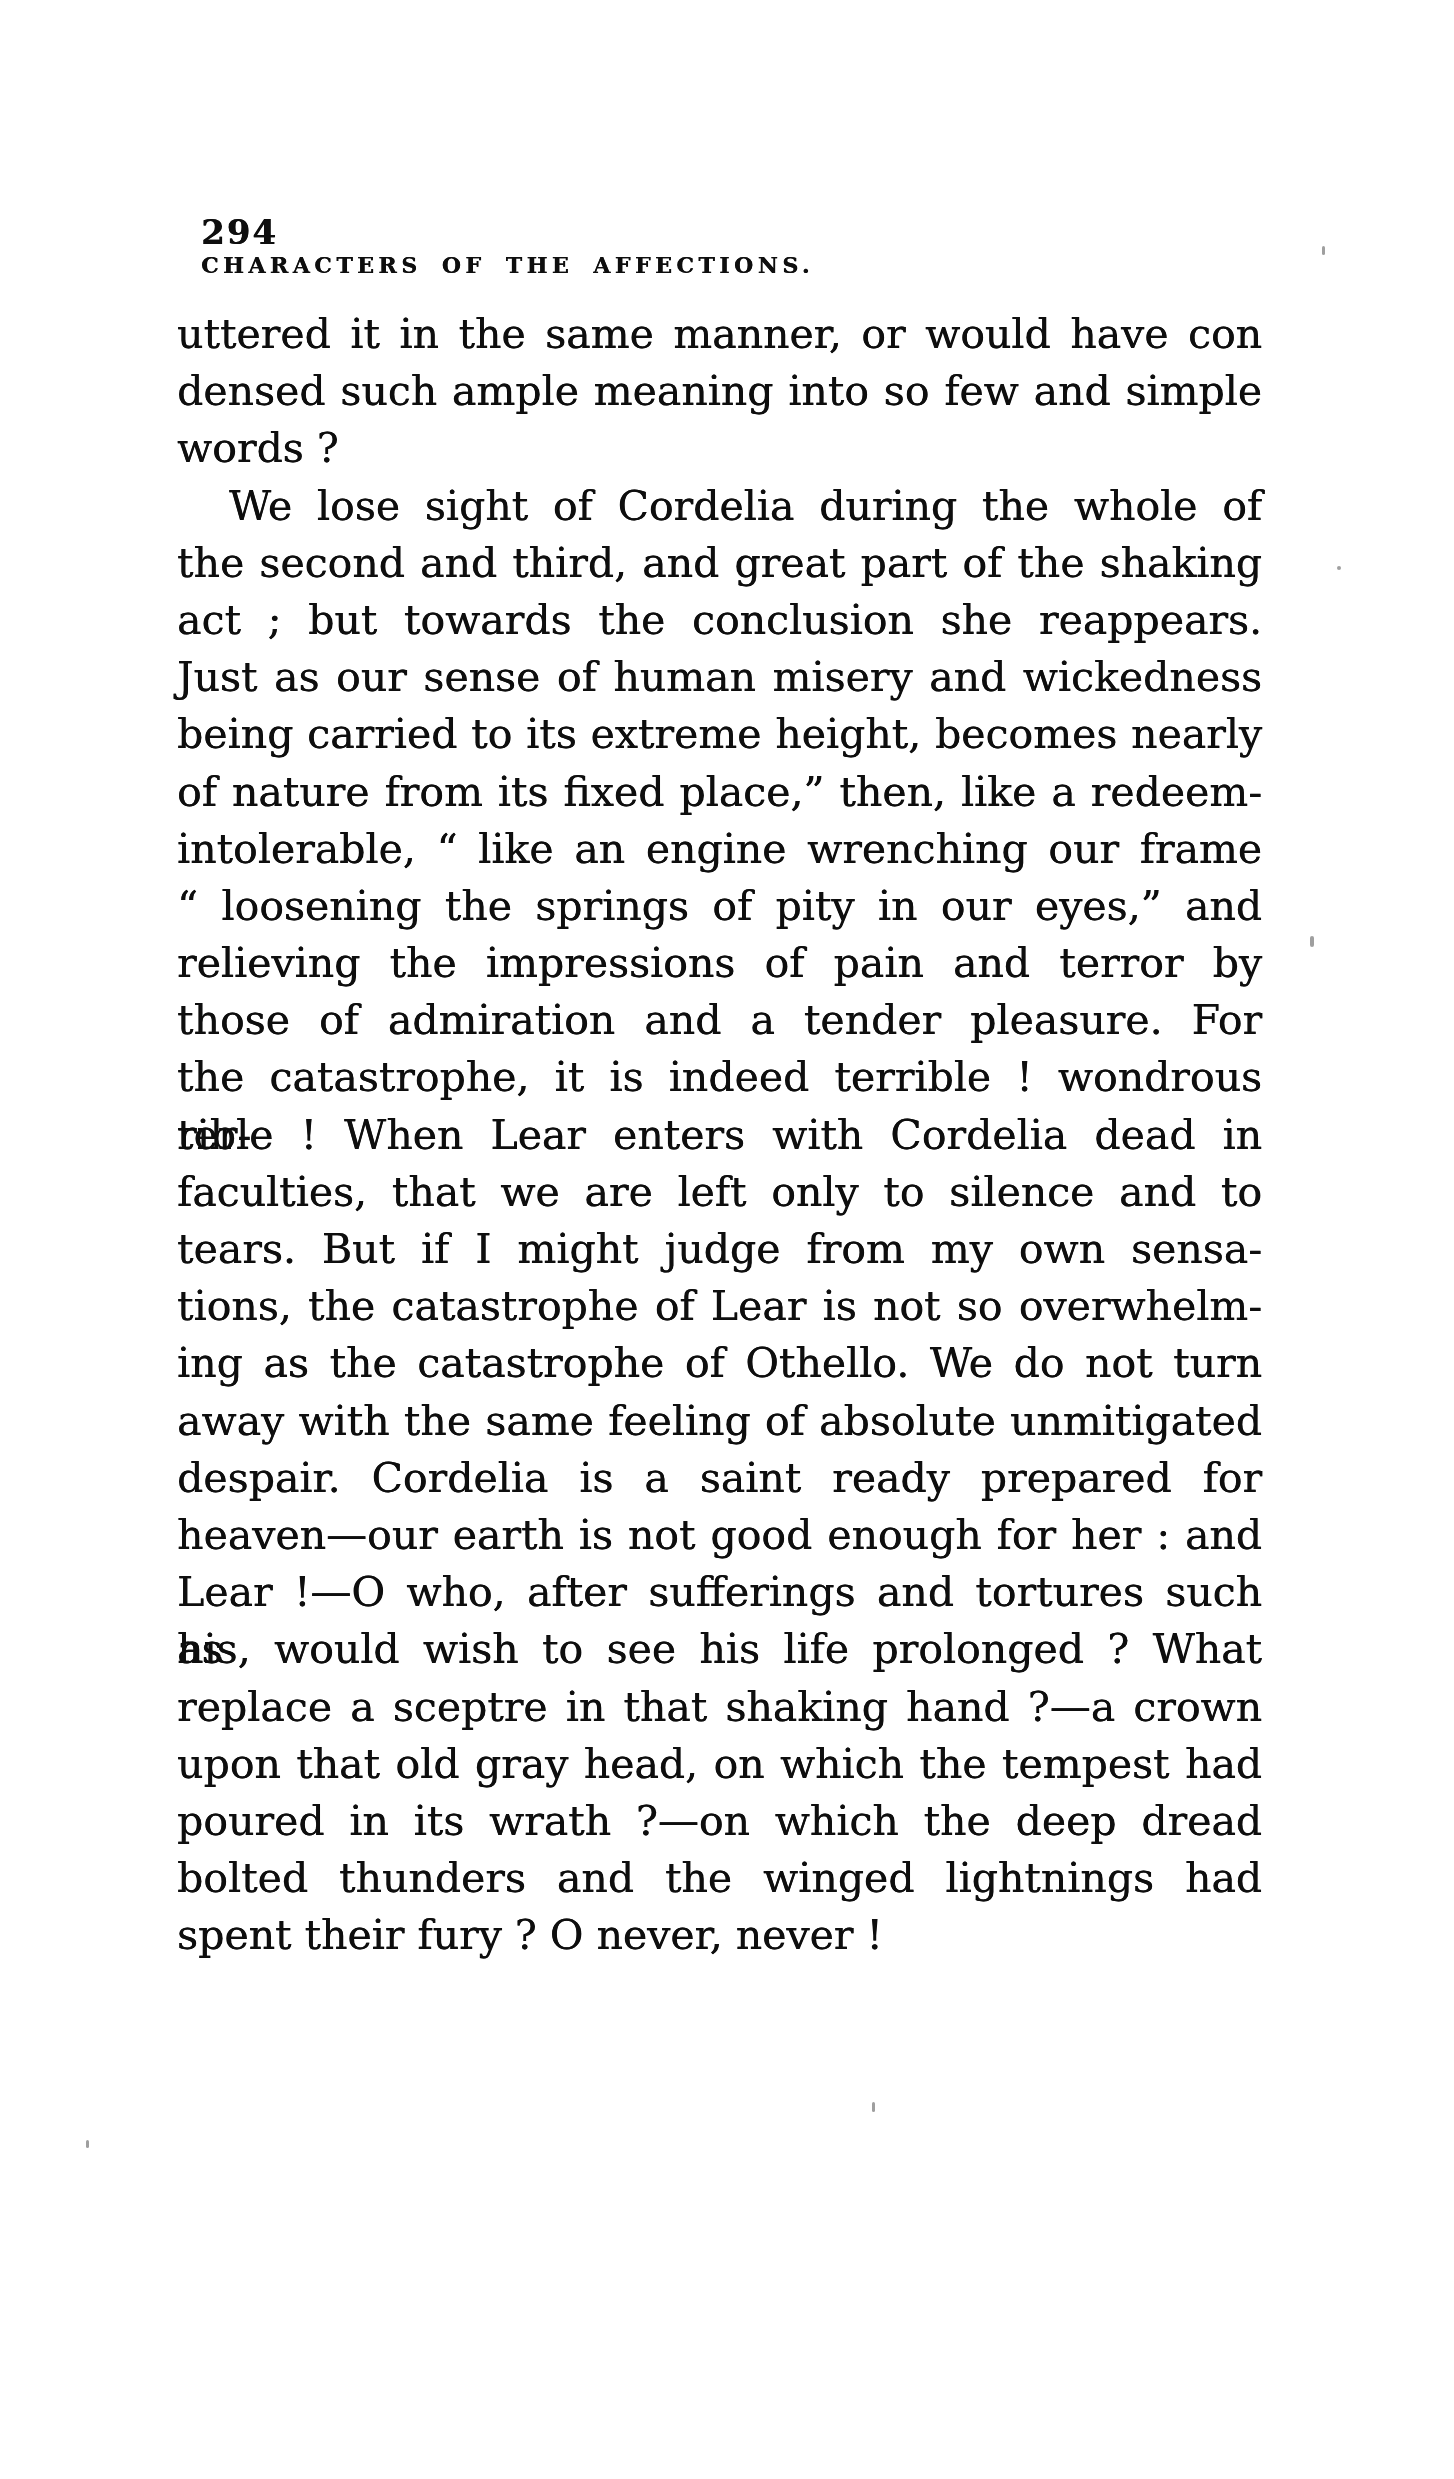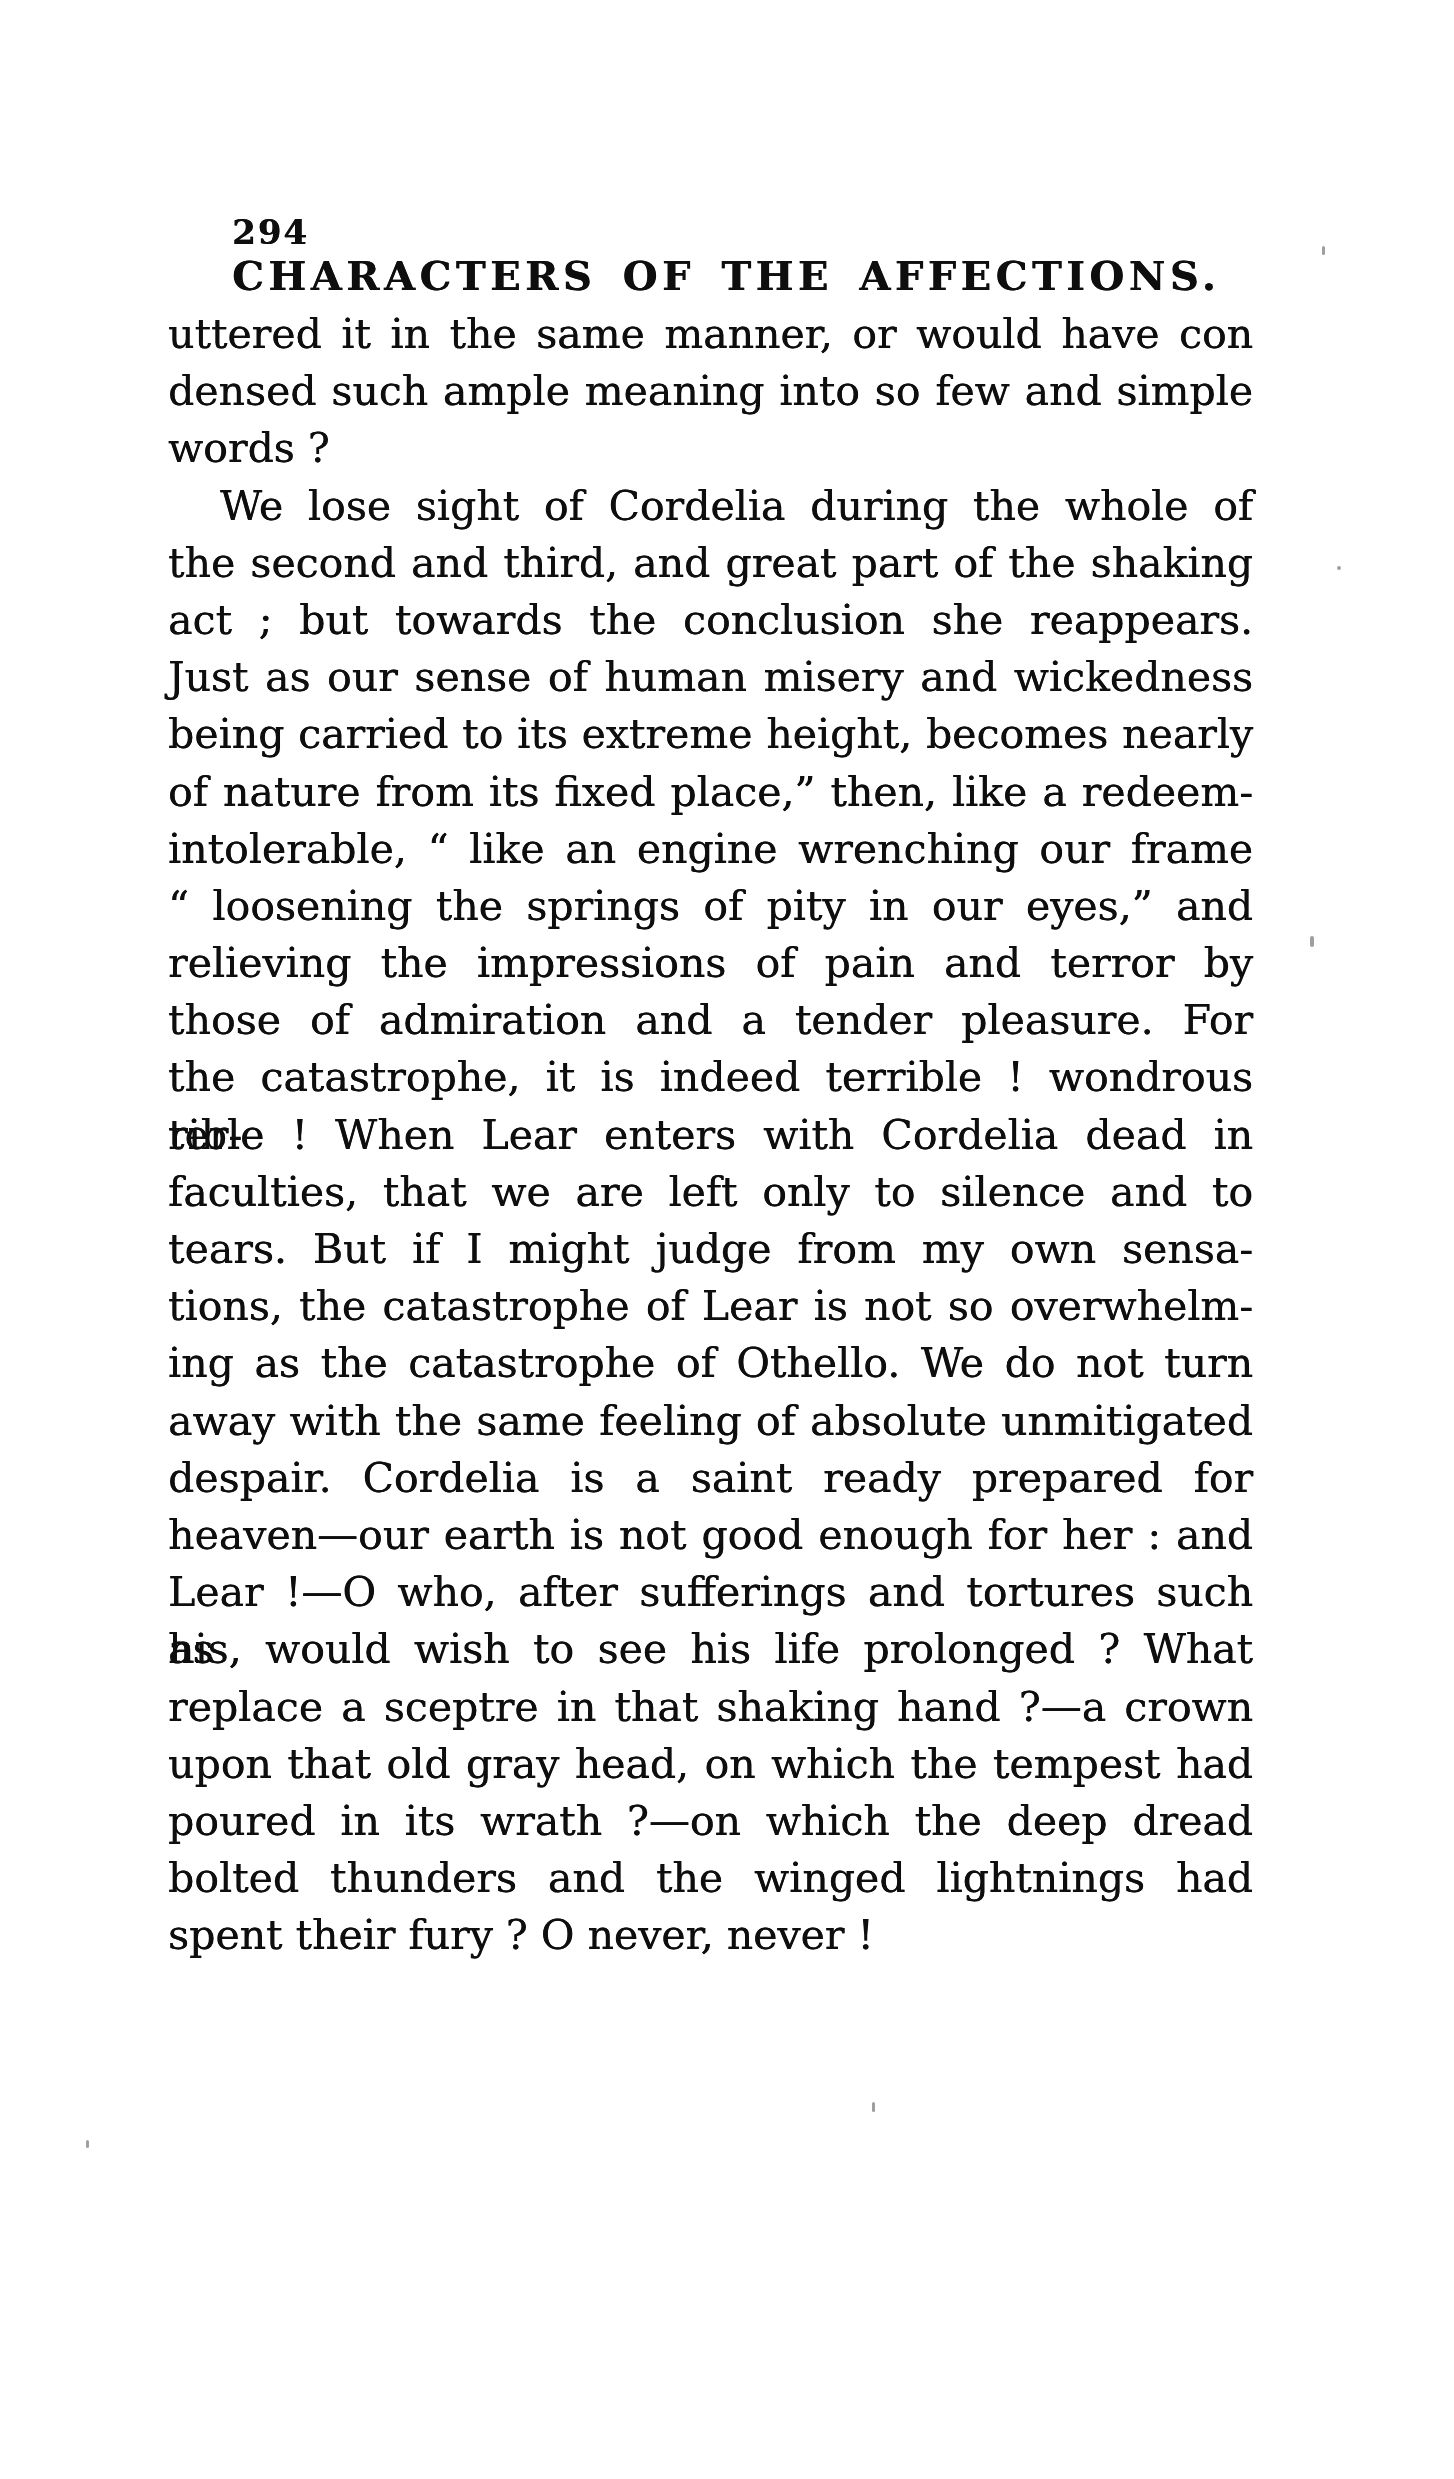--- a/index.html
+++ b/index.html
@@ -27,32 +27,32 @@
     white-space:nowrap;
     flex-direction:column;
   }
   .page-number{
     font-size:34px;
     font-weight:bold;
     letter-spacing:2px;
     text-shadow:0.4px 0 0 currentColor;
   }
   .header-title{
-    margin-left:72px;
-    font-size:40px;
+    margin-left:41px;
+    font-size:22px;
     font-weight:bold;
     letter-spacing:4.5px;
     word-spacing:8px;
     text-shadow:0.4px 0 0 currentColor;
   }
   
   .page-body{
     position:absolute;
     top:306px;
-    left:168px;
+    left:177px;
     width:1085px;
   }
   .line{
     height:57.2px;
     line-height:57.2px;
     font-size:41px;
     text-align:justify;
     text-align-last:justify;
     white-space:normal;
     text-shadow:0.35px 0 0 currentColor;

